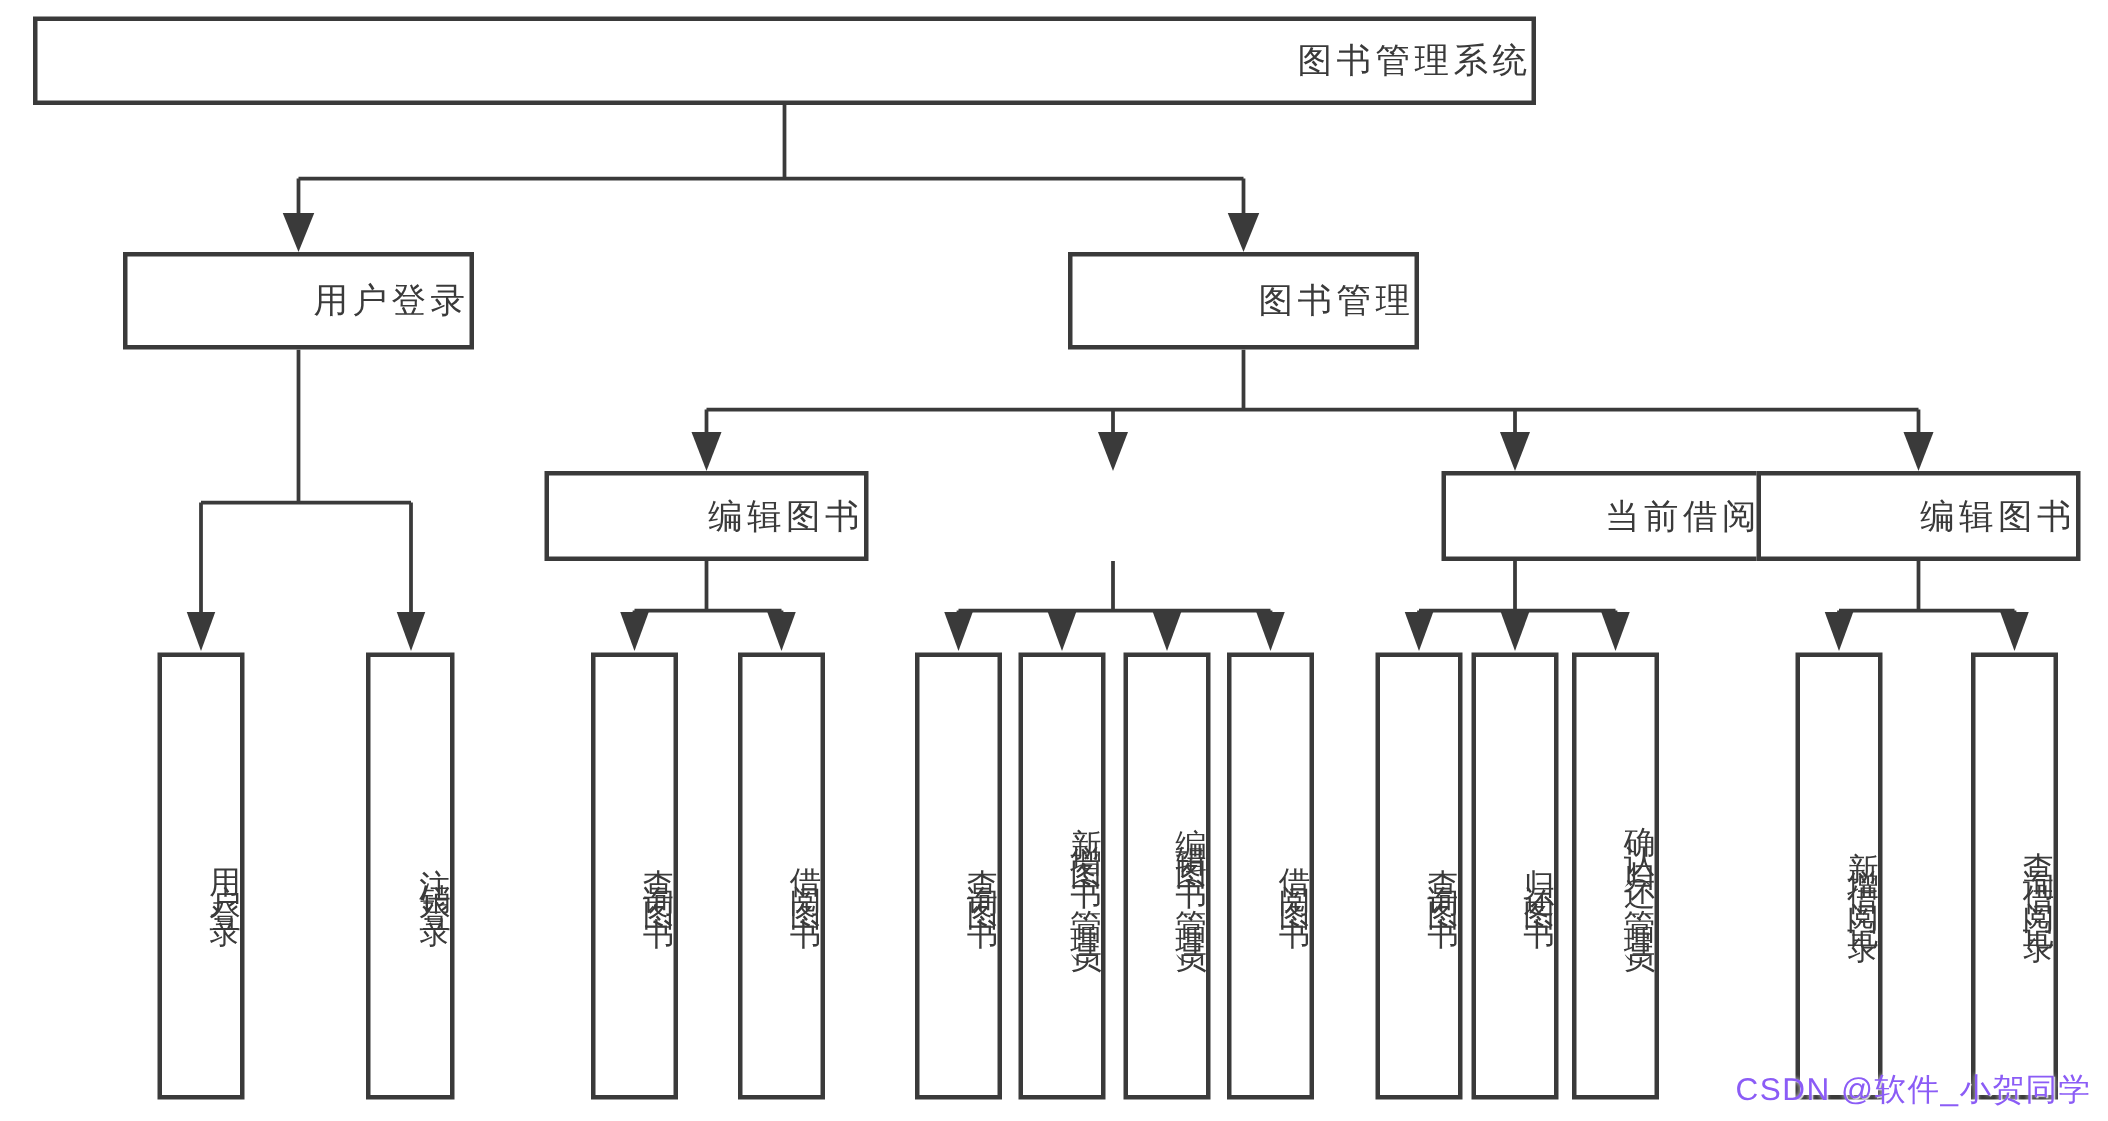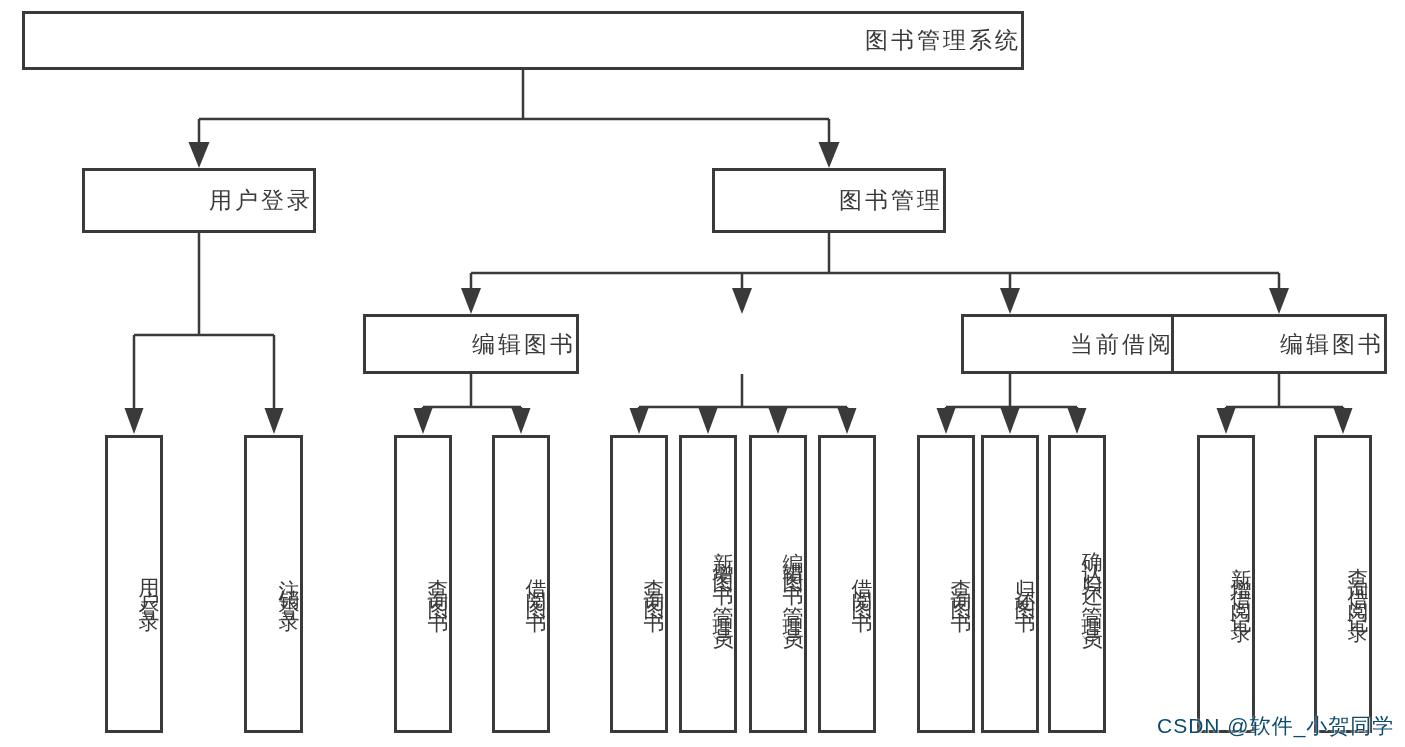--- a/index.html
+++ b/index.html
@@ -48,21 +48,21 @@
     line-height: 1;
     font-weight: 500;
   }
   .watermark {
     position: absolute;
     left: 1157px;
     top: 712px;
     z-index: 3;
     font-size: 21px;
     letter-spacing: 1px;
-    color: #0c4a6e;
+    color: #8b5cf6;
     text-shadow: 0 0 3px rgba(255,255,255,0.9), 1px 1px 0 rgba(255,255,255,0.7);
     white-space: nowrap;
   }
 </style>
 </head>
 <body>
 
 <div class="canvas">
 
   <svg class="connectors" viewBox="0 0 1405 747" fill="none" stroke="#3a3a3a" stroke-width="2.5">

